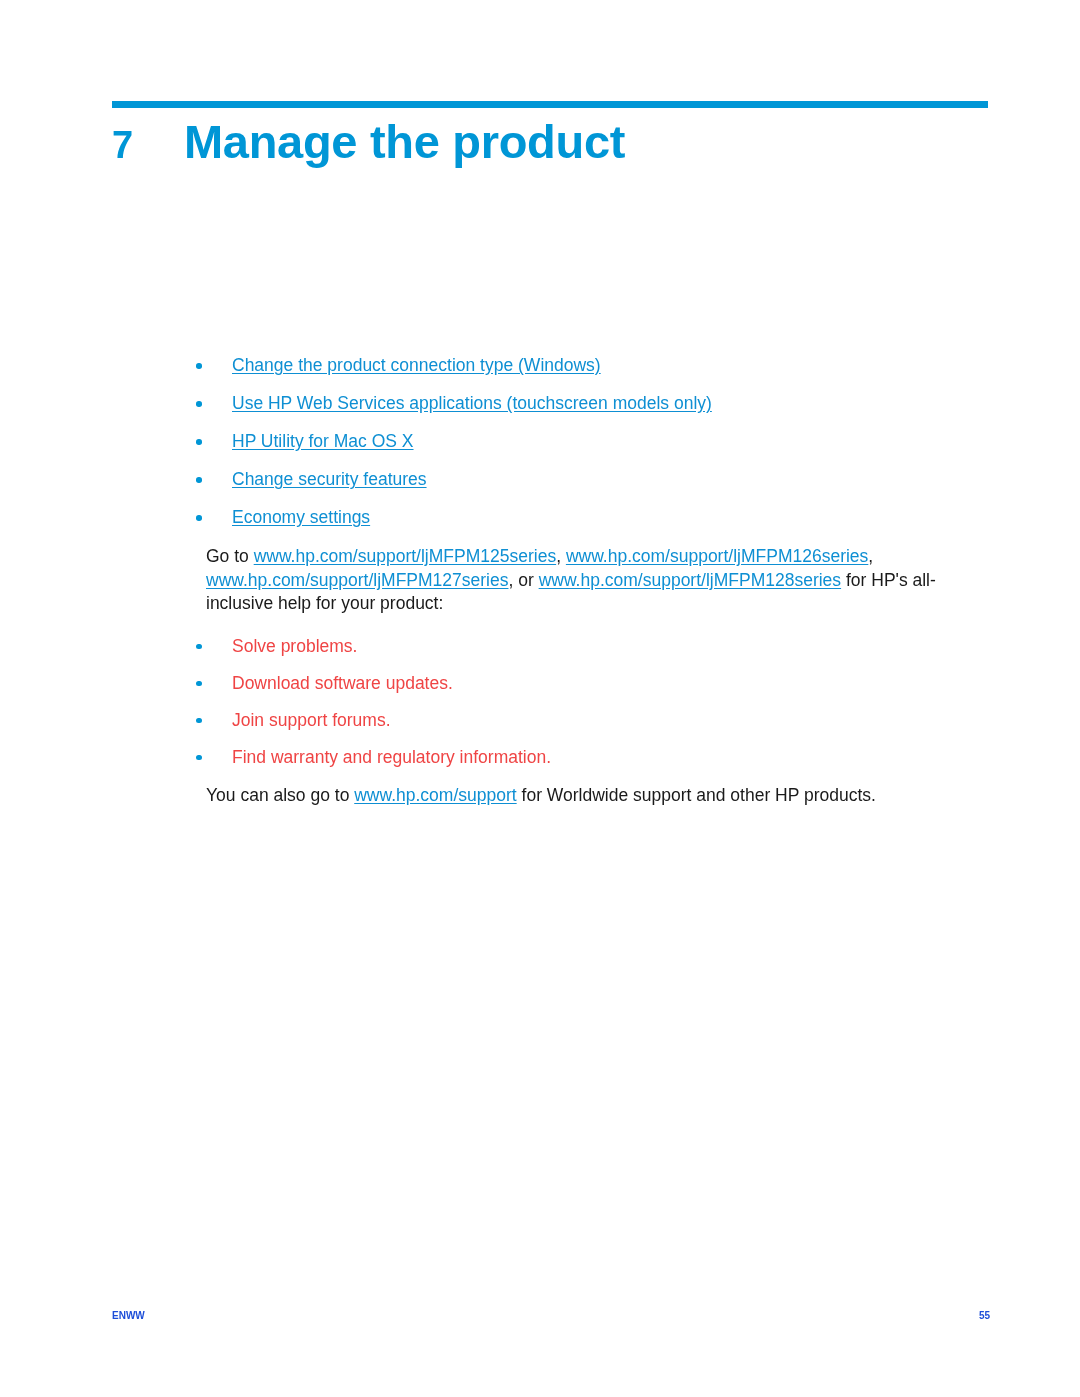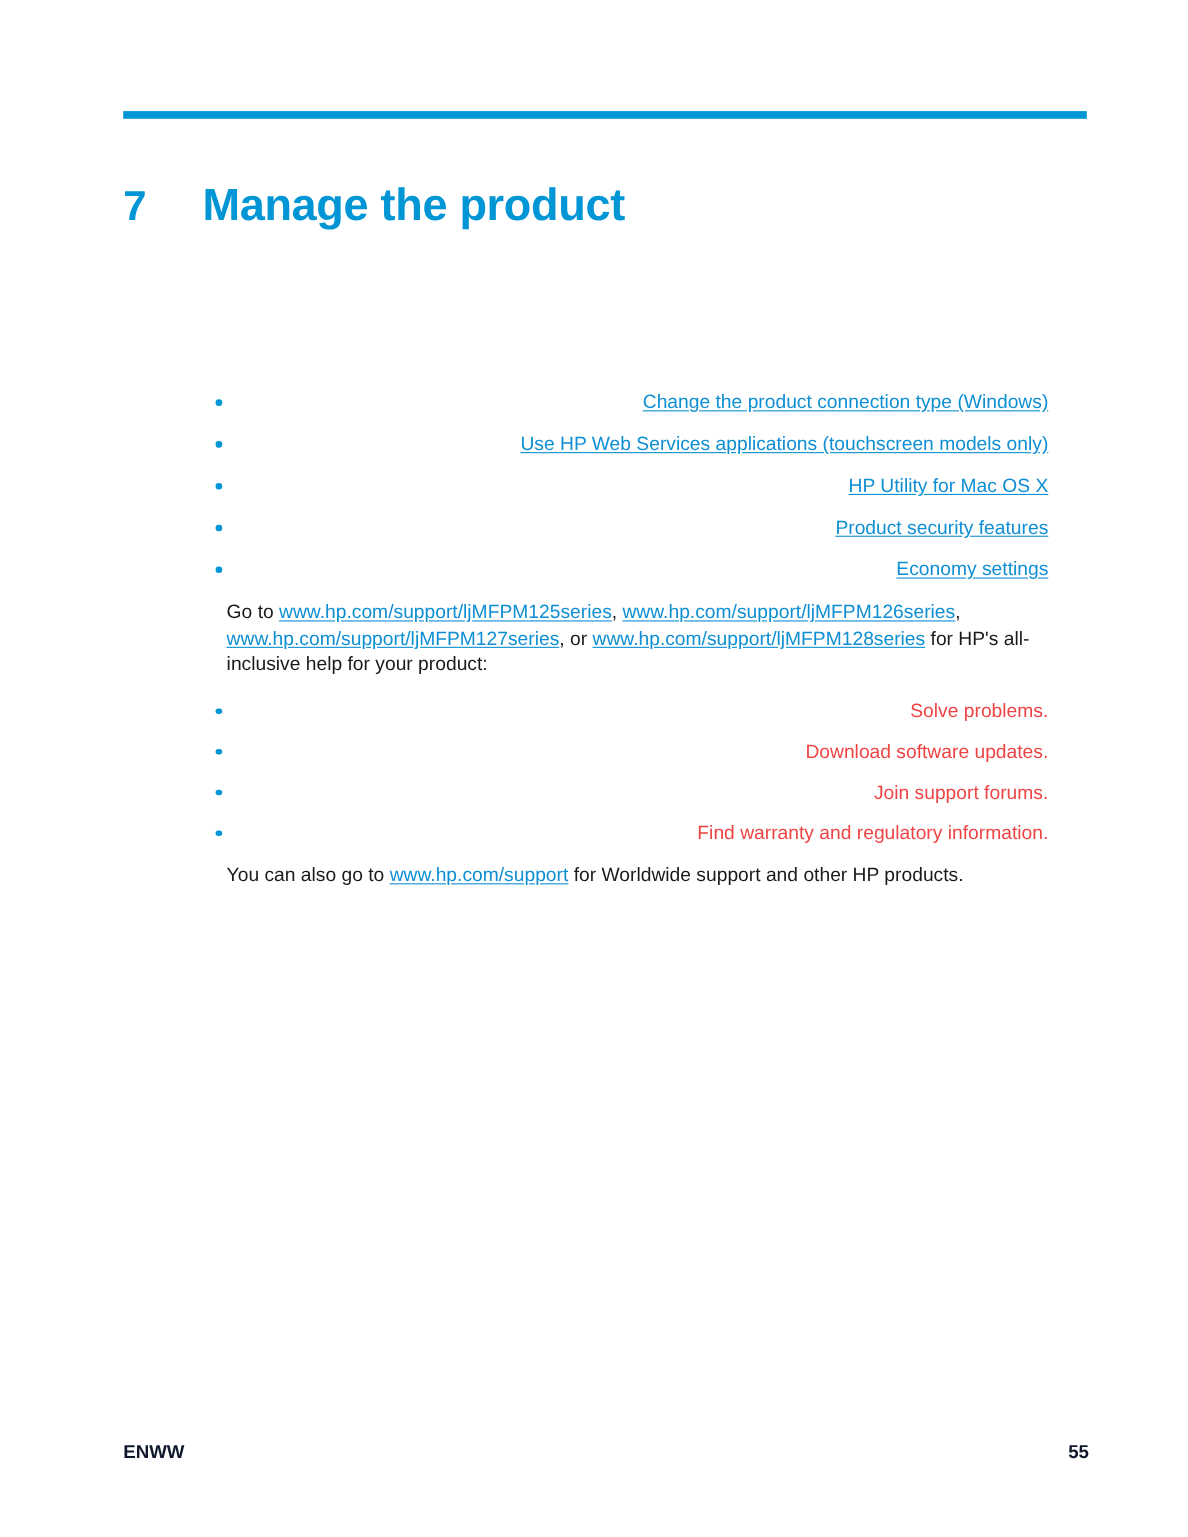--- a/index.html
+++ b/index.html
@@ -42,38 +42,36 @@
     font-size: 40px;
     line-height: 48px;
     letter-spacing: -0.3px;
   }
   .chapter-number {
     width: 72px;
     flex: 0 0 72px;
     font-size: 38px;
   }
   .chapter-title {
-    font-size: 41px;
+    font-size: 47px;
     white-space: nowrap;
-    margin-top: 44px;
   }
 
   
   .content {
     position: absolute;
     left: 193px;
     top: 355px;
     width: 760px;
   }
 
   ul.toc-list, ul.plain-list {
     list-style: none;
     margin: 0;
     padding: 0;
-    text-align: right;
   }
   ul.toc-list li, ul.plain-list li {
     position: relative;
     padding-left: 39px;
     font-size: 17.5px;
     line-height: 20px;
     margin-bottom: 17px;
   }
   ul.toc-list li::before, ul.plain-list li::before {
     content: "";
@@ -118,23 +116,23 @@
 
   
   .footer {
     position: absolute;
     left: 112px;
     top: 1310px;
     width: 878px;
     display: flex;
     justify-content: space-between;
     align-items: baseline;
-    font-size: 17px;
+    font-size: 10px;
     font-weight: bold;
-    color: #0f172a;
+    color: #1d4ed8;
   }
   .footer-page {
     font-weight: bold;
   }
 </style>
 </head>
 <body>
 
 <div class="page">
 
@@ -144,21 +142,21 @@
     <span class="chapter-number">7</span>
     <span class="chapter-title">Manage the product</span>
   </div>
 
   <div class="content">
 
     <ul class="toc-list">
       <li><span class="doclink">Change the product connection type (Windows)</span></li>
       <li><span class="doclink">Use HP Web Services applications (touchscreen models only)</span></li>
       <li><span class="doclink">HP Utility for Mac OS X</span></li>
-      <li><span class="doclink">Product security features</span></li>
+      <li><span class="doclink">Change security features</span></li>
       <li><span class="doclink">Economy settings</span></li>
     </ul>
 
     <p class="para go-to"><span>Go to </span><span class="doclink">www.hp.com/support/ljMFPM125series</span><span>, </span><span class="doclink">www.hp.com/support/ljMFPM126series</span><span>, </span><span class="doclink">www.hp.com/support/ljMFPM127series</span><span>, or </span><span class="doclink">www.hp.com/support/ljMFPM128series</span><span> for HP's all-inclusive help for your product:</span></p>
 
     <ul class="plain-list">
       <li><span>Solve problems.</span></li>
       <li><span>Download software updates.</span></li>
       <li><span>Join support forums.</span></li>
       <li><span>Find warranty and regulatory information.</span></li>

